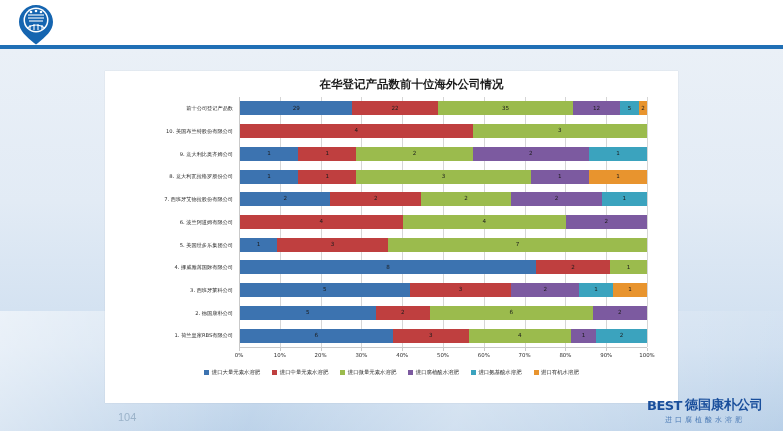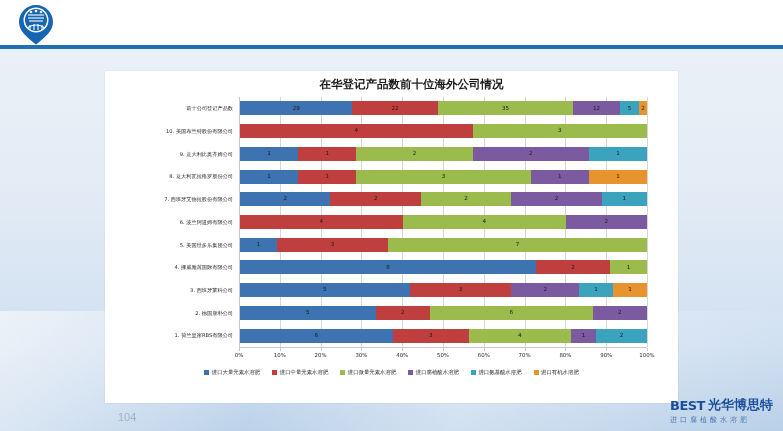--- a/index.html
+++ b/index.html
@@ -130,22 +130,22 @@
     font-family: "DejaVu Sans", "Liberation Sans", sans-serif;
   }
 
   
   .page-number {
     position: absolute; left: 118px; bottom: 8px;
     font-size: 11px; color: #9bb3c9;
     font-family: "Liberation Sans", sans-serif;
   }
   .footer-brand {
-    position: absolute; right: 10px; bottom: 6px;
-    text-align: left;
+    position: absolute; right: 20px; bottom: 6px;
+    text-align: center;
   }
   .brand-line1 {
     display: flex; align-items: center; justify-content: flex-end; gap: 3px;
   }
   .brand-mark {
     font-size: 13px; font-weight: bold; color: #1a4f9c; letter-spacing: -0.5px;
     font-family: "DejaVu Sans", "Liberation Sans", sans-serif;
   }
   .brand-cn {
     font-size: 13px; font-weight: bold; color: #1a4f9c;
@@ -337,17 +337,17 @@
           <span class="legend-text">进口有机水溶肥</span>
         </div>
       </div>
   </div>
 
   <div class="page-number">104</div>
 
   <div class="footer-brand">
     <div class="brand-line1">
       <span class="brand-mark">BEST</span>
-      <span class="brand-cn">光华博思特</span>
+      <span class="brand-cn">德国康朴公司</span>
     </div>
     <div class="brand-line2">进口腐植酸水溶肥</div>
   </div>
 </div>
 
 </body></html>

